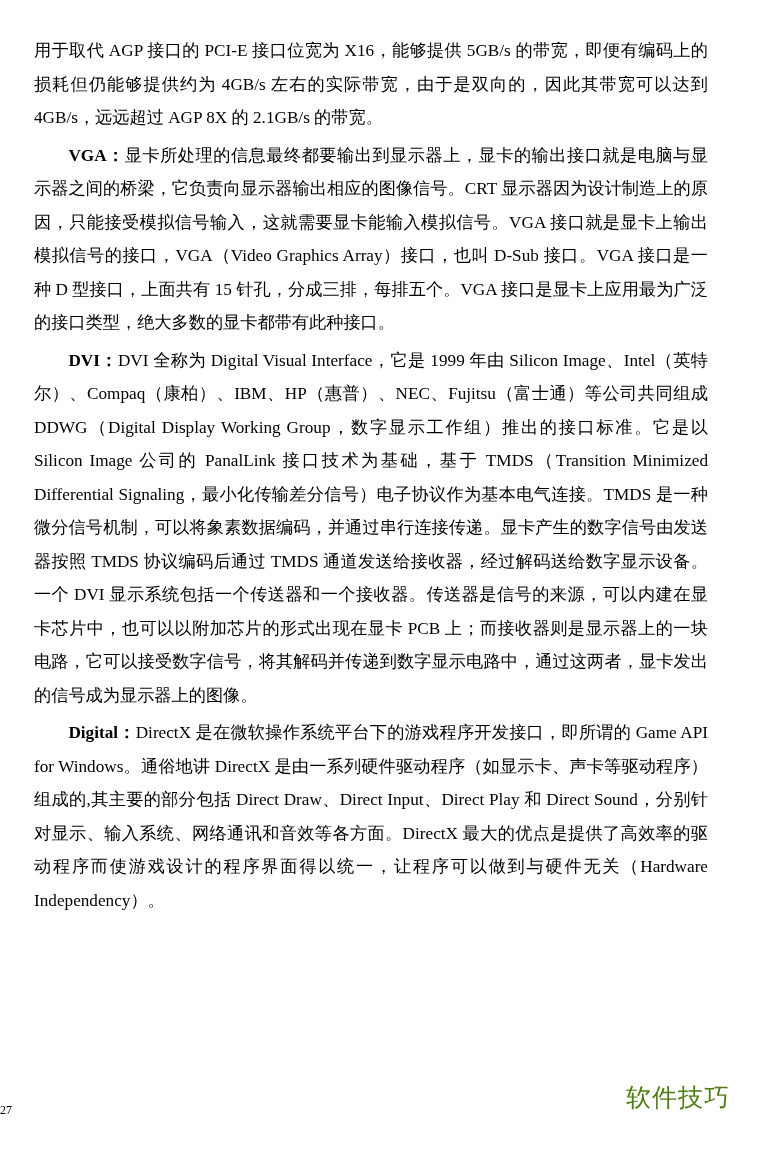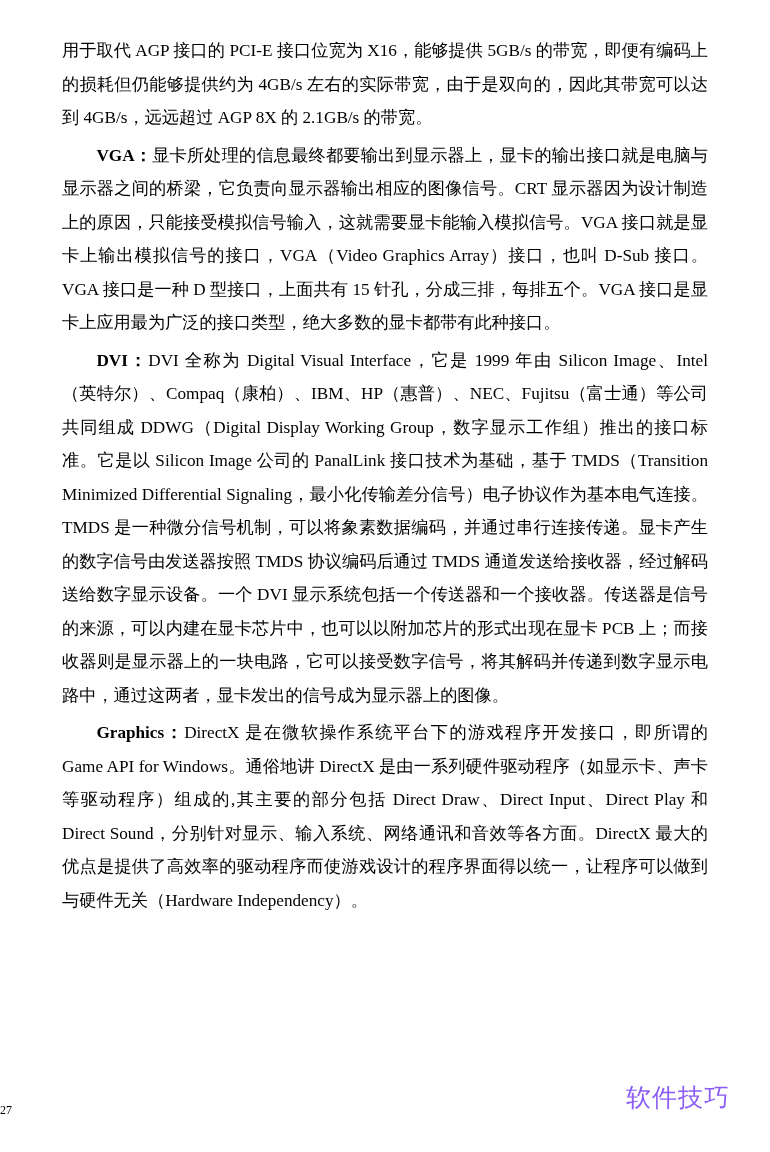--- a/index.html
+++ b/index.html
@@ -15,21 +15,21 @@
     position: relative;
     overflow: hidden;
   }
   .page {
     position: absolute;
     left: 0;
     top: 0;
     width: 770px;
     height: 1152px;
     box-sizing: border-box;
-    padding: 34px 62px 0 62px;
+    padding: 34px 62px 0 34px;
   }
   .body-text {
     font-size: 17.2px;
     line-height: 33.5px;
     text-align: justify;
     text-justify: inter-ideograph;
     letter-spacing: 0px;
   }
   .para {
     margin: 0 0 4px 0;
@@ -50,21 +50,21 @@
     bottom: 34px;
     text-align: left;
     font-size: 12px;
     font-family: "Liberation Serif", "DejaVu Serif", serif;
   }
   .watermark {
     position: absolute;
     right: 40px;
     bottom: 38px;
     font-size: 25px;
-    color: #8b5cf6;
+    color: #4d7c0f;
     font-family: "Liberation Sans", sans-serif;
     letter-spacing: 1px;
     user-select: none;
   }
   .overlay-fade {
     position: absolute;
     left: 470px;
     top: 1010px;
     width: 190px;
     height: 26px;
@@ -84,21 +84,21 @@
 
     <p class="para indent">
       <span class="bold">VGA：</span><span>显卡所处理的信息最终都要输出到显示器上，显卡的输出接口就是电脑与显示器之间的桥梁，它负责向显示器输出相应的图像信号。CRT 显示器因为设计制造上的原因，只能接受模拟信号输入，这就需要显卡能输入模拟信号。VGA 接口就是显卡上输出模拟信号的接口，VGA（Video Graphics Array）接口，也叫 D-Sub 接口。VGA 接口是一种 D 型接口，上面共有 15 针孔，分成三排，每排五个。VGA 接口是显卡上应用最为广泛的接口类型，绝大多数的显卡都带有此种接口。</span>
     </p>
 
     <p class="para indent">
       <span class="bold">DVI：</span><span>DVI 全称为 Digital Visual Interface，它是 1999 年由 Silicon Image、Intel（英特尔）、Compaq（康柏）、IBM、HP（惠普）、NEC、Fujitsu（富士通）等公司共同组成 DDWG（Digital Display Working Group，数字显示工作组）推出的接口标准。它是以 Silicon Image 公司的 PanalLink 接口技术为基础，基于 TMDS（Transition Minimized Differential Signaling，最小化传输差分信号）电子协议作为基本电气连接。TMDS 是一种微分信号机制，可以将象素数据编码，并通过串行连接传递。显卡产生的数字信号由发送器按照 TMDS 协议编码后通过 TMDS 通道发送给接收器，经过解码送给数字显示设备。一个 DVI 显示系统包括一个传送器和一个接收器。传送器是信号的来源，可以内建在显卡芯片中，也可以以附加芯片的形式出现在显卡 PCB 上；而接收器则是显示器上的一块电路，它可以接受数字信号，将其解码并传递到数字显示电路中，通过这两者，显卡发出的信号成为显示器上的图像。</span>
     </p>
 
     <p class="para indent">
-      <span class="bold">Graphics：</span><span>DirectX 是在微软操作系统平台下的游戏程序开发接口，即所谓的 Game API for Windows。通俗地讲 DirectX 是由一系列硬件驱动程序（如显示卡、声卡等驱动程序）组成的,其主要的部分包括 Direct Draw、Direct Input、Direct Play 和 Direct Sound，分别针对显示、输入系统、网络通讯和音效等各方面。DirectX 最大的优点是提供了高效率的驱动程序而使游戏设计的程序界面得以统一，让程序可以做到与硬件无关（Hardware Independency）。</span>
+      <span class="bold">Digital：</span><span>DirectX 是在微软操作系统平台下的游戏程序开发接口，即所谓的 Game API for Windows。通俗地讲 DirectX 是由一系列硬件驱动程序（如显示卡、声卡等驱动程序）组成的,其主要的部分包括 Direct Draw、Direct Input、Direct Play 和 Direct Sound，分别针对显示、输入系统、网络通讯和音效等各方面。DirectX 最大的优点是提供了高效率的驱动程序而使游戏设计的程序界面得以统一，让程序可以做到与硬件无关（Hardware Independency）。</span>
     </p>
 
 
   </div>
 
   <div class="overlay-fade"></div>
 
   <div class="page-number">27</div>
   <div class="watermark">软件技巧</div>
 </div>

